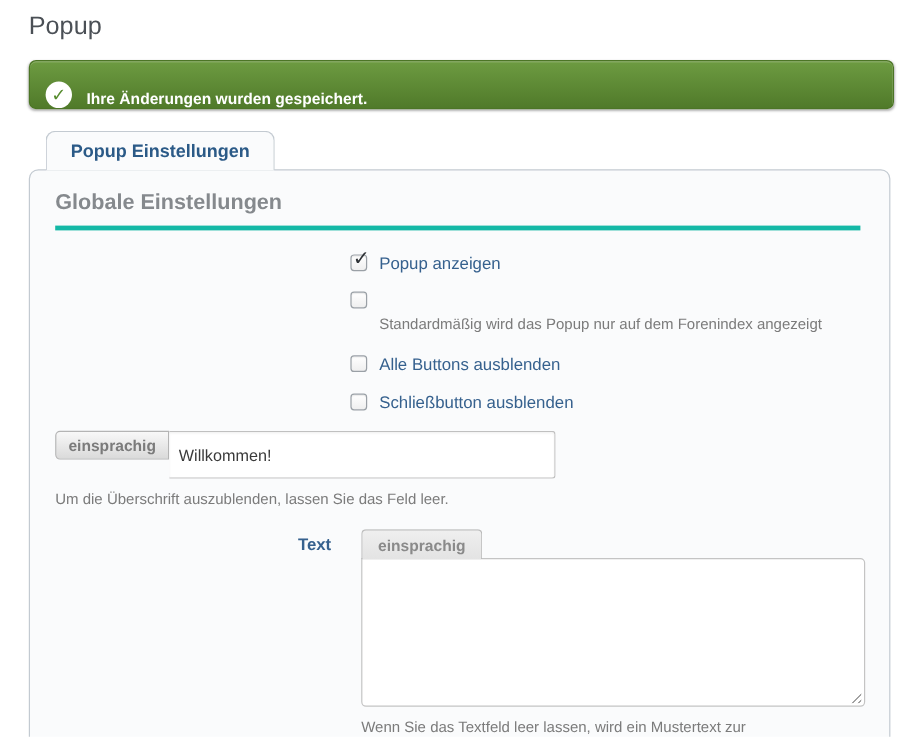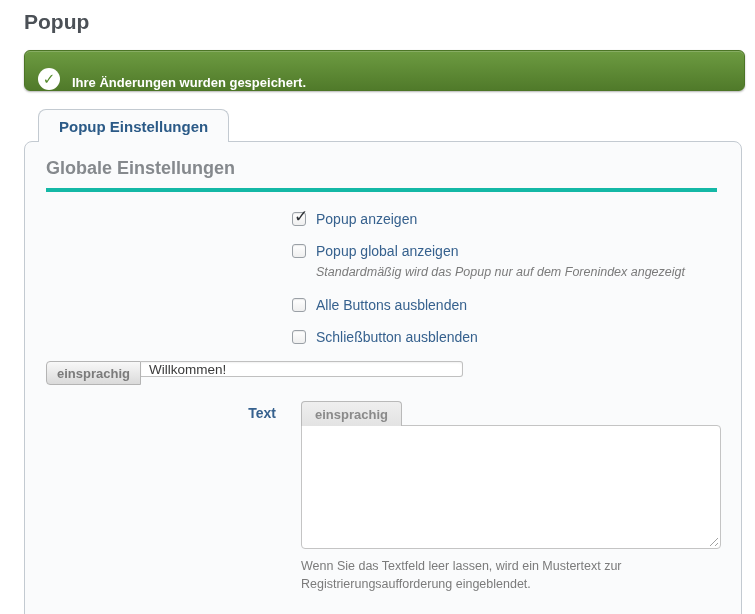--- a/index.html
+++ b/index.html
@@ -1,19 +1,19 @@
 <!DOCTYPE html>
 <html><head>
 <meta charset="utf-8">
 <style>
   * { margin:0; padding:0; box-sizing:border-box; }
   html,body { width:755px; height:614px; background:#fff; overflow:hidden;
     font-family:"Liberation Sans","DejaVu Sans",sans-serif; }
 
-  .page-title { margin:10px 0 0 24px; font-size:21px; font-weight:bold; color:#4b5056; }
+  .page-title { margin:10px 0 0 24px; font-size:21px; font-weight:normal; color:#4b5056; }
 
   .success-banner {
     margin:16px 10px 0 24px; width:721px; height:41px; border-radius:6px;
     background:linear-gradient(#6d9b41,#507a2a);
     border:1px solid #4c7526;
     box-shadow:0 1px 2px rgba(0,0,0,.3), inset 0 1px 0 rgba(255,255,255,.18);
     display:flex; align-items:flex-end;
     color:#fff; font-weight:bold; font-size:13px;
   }
   .success-icon {
@@ -48,39 +48,39 @@
     width:14px; height:14px; flex-shrink:0; position:relative;
     border:1px solid #9aa0a6; border-radius:3px;
     background:linear-gradient(#ffffff,#efefef);
     box-shadow:inset 0 1px 1px rgba(0,0,0,.08); cursor:pointer;
   }
   .cb.checked::after {
     content:"✓"; position:absolute; left:1px; top:-7px;
     font-size:17px; font-weight:bold; color:#2e3236;
   }
   .cb-label { margin-left:10px; color:#36618e; font-size:14px; cursor:pointer; }
-  .check-desc { margin:4px 0 0 24px; color:#7b7b7b; font-size:12.5px; line-height:1.45;font-style:italic; }
+  .check-desc { margin:4px 0 0 24px; color:#7b7b7b; font-size:12.5px; line-height:1.45; }
 
   .row { display:flex; margin-bottom:16px; }
   .label-col {
     width:230px; margin-right:25px; flex-shrink:0; text-align:right;
     color:#36618e; font-size:14px; font-weight:bold; padding-top:4px;
   }
   .control-col { flex:1; }
 
   .input-group { display:flex; width:417px; }
   .lang-button {
     height:24px; padding:0 10px; flex-shrink:0;
     background:linear-gradient(#f8f8f8,#dadada);
     border:1px solid #b4b4b4; border-radius:4px 0 0 4px;
     color:#7b7b7b; font-weight:bold; font-size:13px;
     font-family:inherit; cursor:pointer;
   }
   .text-input {
-    flex:1; height:16px; padding:0 8px;
+    flex:1; height:40px; padding:0 8px;
     border:1px solid #c0c0c0; border-left:none; border-radius:0 3px 3px 0;
     background:#fff; color:#3a3a3a; font-size:13.5px; font-family:inherit;
     box-shadow:inset 0 1px 2px rgba(0,0,0,.06);
   }
   .field-desc { margin-top:8px; color:#7b7b7b; font-size:12.5px; line-height:1.45; max-width:420px; }
 
   .lang-tab {
     display:inline-block; padding:5px 13px 4px; margin-bottom:-1px;
     background:linear-gradient(#efefef,#e3e3e3);
     border:1px solid #b9b9b9; border-bottom:none; border-radius:4px 4px 0 0;
@@ -121,21 +121,20 @@
   <div class="check-row">
     <div class="check-line">
       <span class="cb checked"></span>
       <span class="cb-label">Popup anzeigen</span>
     </div>
   </div>
 
   <div class="check-row">
     <div class="check-line">
       <span class="cb"></span>
-      <span class="cb-label">Popup global anzeigen</span>
     </div>
     <div class="check-desc">Standardmäßig wird das Popup nur auf dem Forenindex angezeigt</div>
   </div>
 
   <div class="check-row">
     <div class="check-line">
       <span class="cb"></span>
       <span class="cb-label">Alle Buttons ausblenden</span>
     </div>
   </div>
@@ -146,20 +145,21 @@
       <span class="cb-label">Schließbutton ausblenden</span>
     </div>
   </div>
 
   <div class="row">
     <div class="control-col">
       <div class="input-group">
         <button class="lang-button">einsprachig</button>
         <input class="text-input" type="text" value="Willkommen!" style="">
       </div>
+      <div class="field-desc">Um die Überschrift auszublenden, lassen Sie das Feld leer.</div>
     </div>
   </div>
 
   <div class="row">
     <div class="label-col">Text</div>
     <div class="control-col">
       <span class="lang-tab">einsprachig</span>
       <div class="textarea-wrap">
         <textarea class="big-textarea" style=""></textarea>
         <span class="resize-handle"></span>

